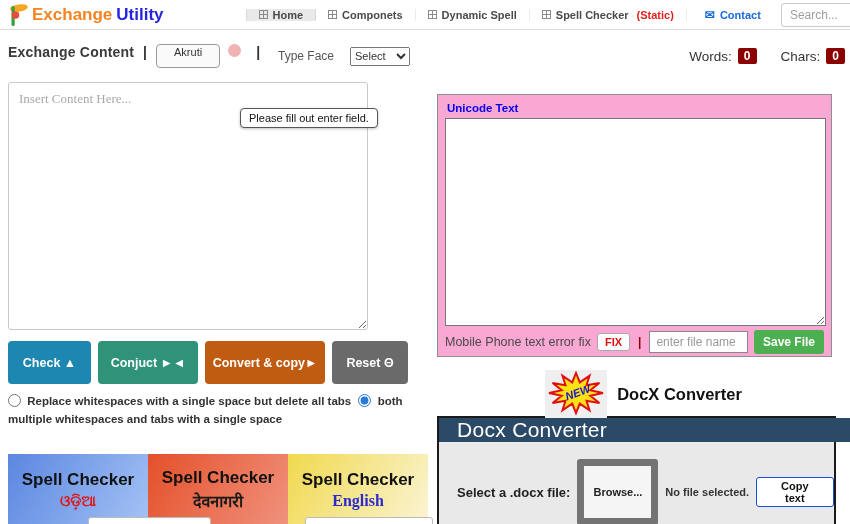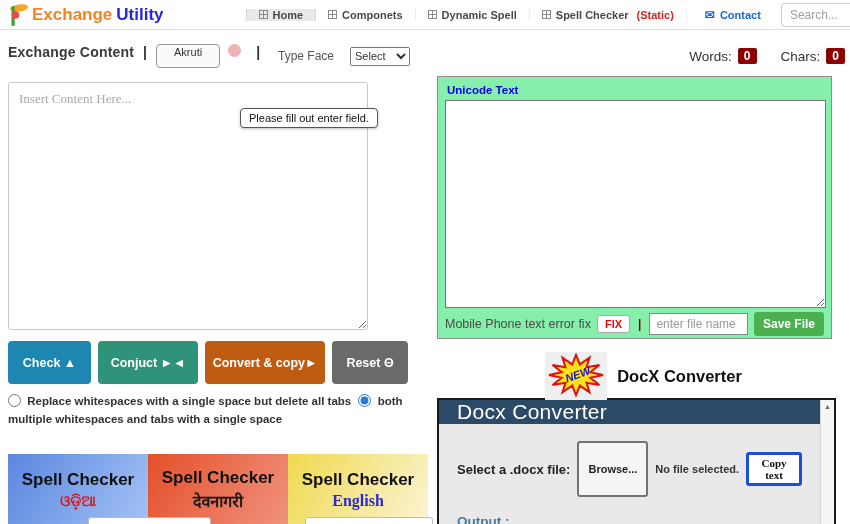--- a/index.html
+++ b/index.html
@@ -79,21 +79,21 @@
   .pb2 { left:305px; width:128px; }
 
   
   .right-col { position:absolute; left:437px; top:44px; width:413px; }
   .counters { display:flex; align-items:center; justify-content:flex-end; height:24px;
     padding-right:5px; font-size:13.5px; color:#333; gap:6px; }
   .counter-gap { width:12px; }
   .counter-box { background:#8b0000; color:#fff; font-weight:bold; font-size:12px;
     padding:1px 6px; border-radius:2px; }
 
-  .unicode-panel { margin-top:8px; width:395px; height:263px; background:#86efac;
+  .unicode-panel { margin-top:26px; width:395px; height:263px; background:#f9a8d4;
     border:1px solid #8e8e8e; padding:5px 7px; }
   .unicode-title { color:#0000ee; font-weight:bold; font-size:11.5px; padding:2px 0 0 2px; }
   .unicode-textarea { display:block; margin-top:4px; width:381px; height:208px;
     border:1px solid #777; resize:both; background:#fff; padding:4px 6px; font-size:12px;
     font-family:"Liberation Sans", sans-serif; }
   .panel-bottom { display:flex; align-items:center; margin-top:4px; gap:6px; }
   .mobile-fix-label { font-size:12.5px; color:#4a4a4a; white-space:nowrap; }
   .fix-btn { background:#fdfdfd; border:1px solid #aaa; border-radius:3px; color:#e01010;
     font-weight:bold; font-size:11px; padding:2px 7px; cursor:pointer; }
   .maroon-pipe { color:#8b0000; font-weight:bold; font-size:12px; margin:0 2px; }
@@ -109,24 +109,24 @@
 
   .docx-panel { margin-top:0; width:399px; height:150px; border:2px solid #1a1a1a;
     display:flex; background:#e9e9e9; }
   .docx-main { flex:1; display:flex; flex-direction:column; }
   .docx-header { background:#2b4a68; color:#fff; height:46px; display:flex; align-items:center;
     padding-left:18px; font-size:21px; font-weight:500; letter-spacing:.3px; }
   .docx-body { flex:1; padding:17px 18px; }
   .docx-row { display:flex; align-items:center; gap:7px; }
   .docx-select-label { font-size:13px; font-weight:bold; color:#222; white-space:nowrap; }
   .browse-btn { font-size:11px; font-weight:bold; color:#222; background:#f5f5f5;
-    border:2px solid #737373; border-radius:3px; padding:20px 9px; cursor:pointer; }
+    border:7px solid #737373; border-radius:3px; padding:20px 9px; cursor:pointer; }
   .no-file { font-size:11px; font-weight:bold; color:#333; white-space:nowrap; }
   .copy-btn { margin-left:auto; font-size:11px; font-weight:bold; color:#111; background:#fff;
-    border:3px solid #1d4ed8; border-radius:3px; padding:2px 10px; cursor:pointer;font-family:Liberation Serif, serif; }
+    border:1px solid #1d4ed8; border-radius:3px; padding:2px 24px; cursor:pointer; }
   .docx-output { margin-top:17px; font-size:13.5px; font-weight:bold; color:#4a7a9b; }
   .docx-scrollbar { width:14px; background:#f4f4f4; border-left:1px solid #d5d5d5;
     display:flex; justify-content:center; padding-top:3px; cursor:pointer; }
   .scroll-arrow { font-size:7px; color:#666; line-height:1; }
 </style>
 </head>
 <body>
 
 <div class="navbar">
   <div class="logo">

